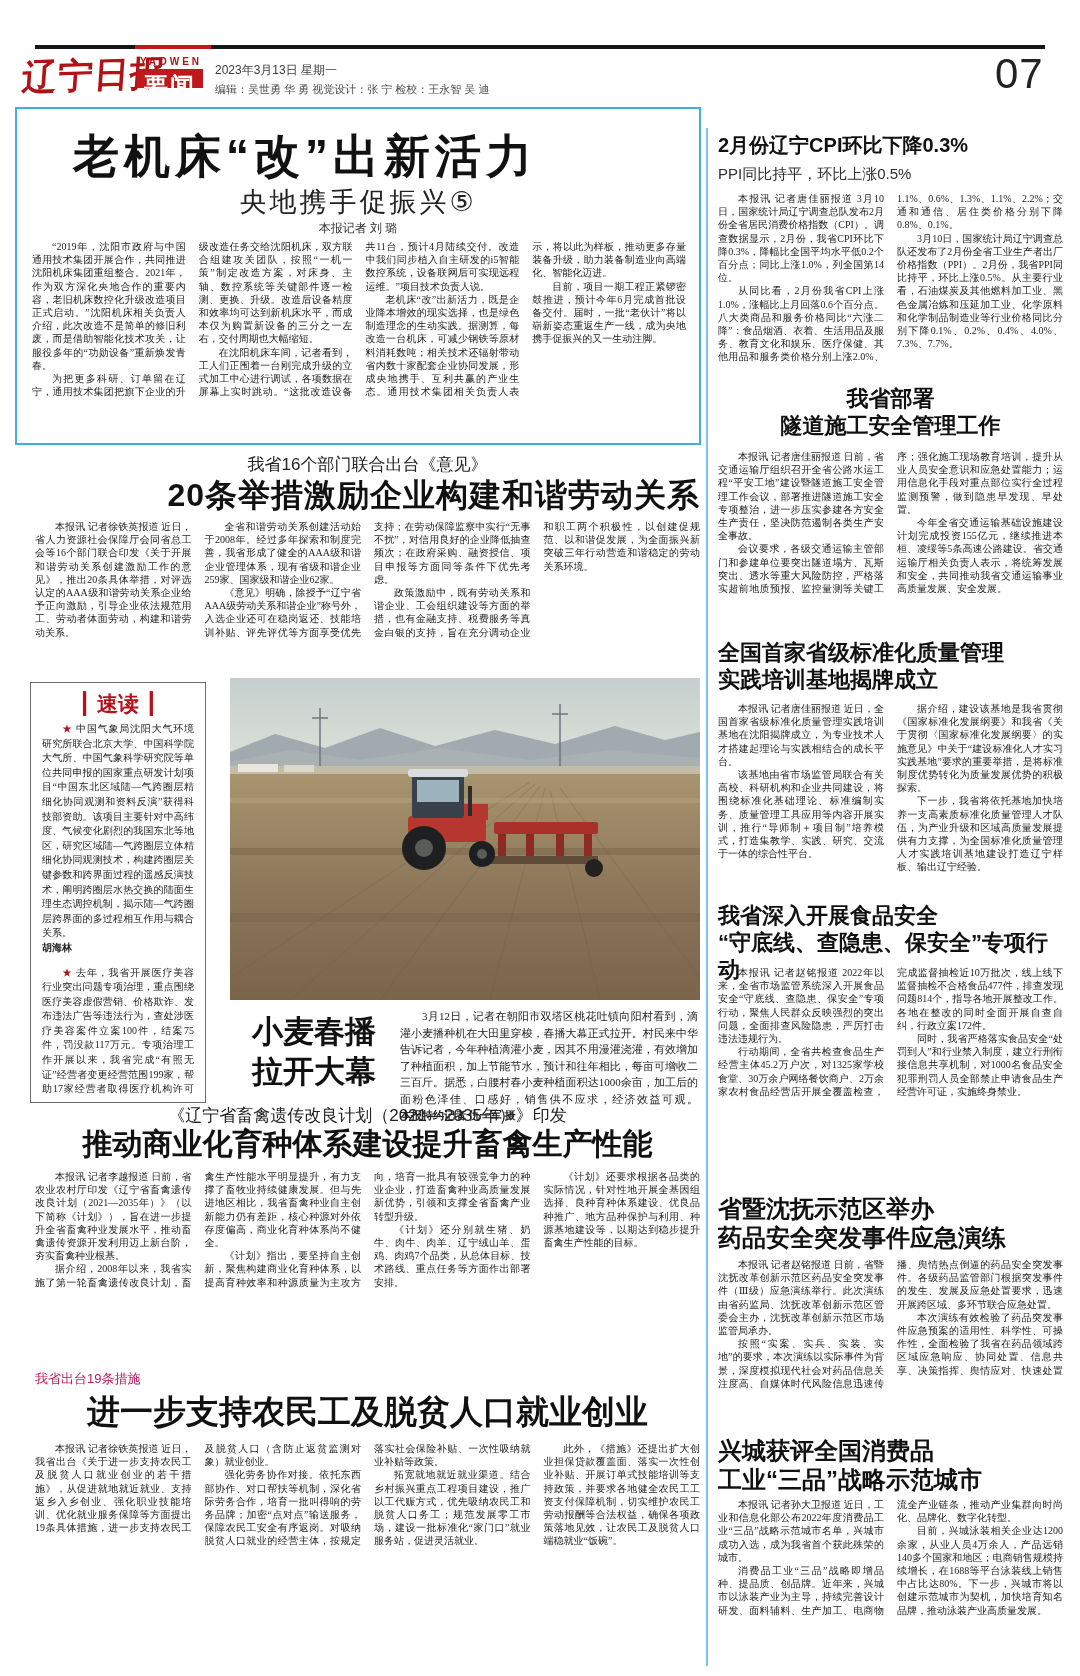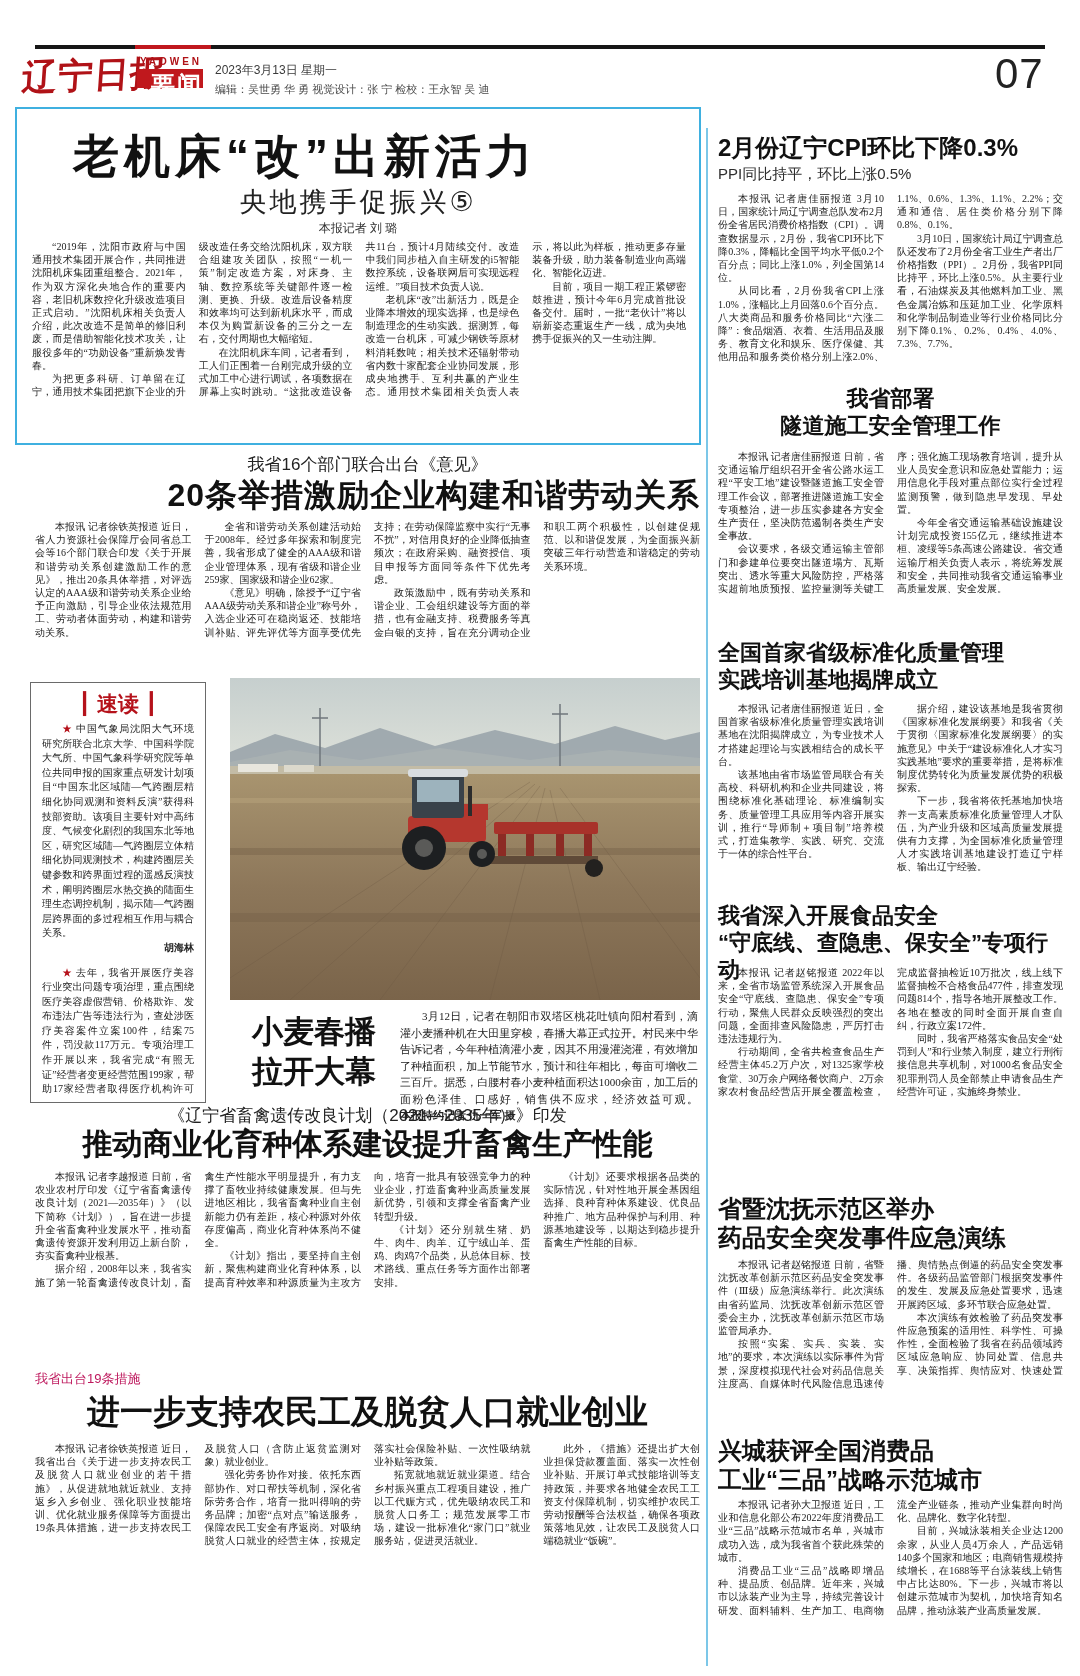--- a/index.html
+++ b/index.html
@@ -7,21 +7,21 @@
         font-family:"Liberation Serif","DejaVu Serif",serif;color:#1b1b1b;overflow:hidden;}
   .abs{position:absolute;}
   .hei{font-family:"Liberation Sans","DejaVu Sans",sans-serif;}
   
   #toprule{left:35px;top:45px;width:1010px;height:4px;background:#161616;}
   #toprule-red{left:135px;top:45px;width:76px;height:4px;background:#c0181d;}
   #logo{left:22px;top:52px;font-size:35px;font-weight:900;color:#b01217;
         transform:rotate(-2deg) skewX(-6deg);letter-spacing:1px;}
   #yaowen-en{left:140px;top:56px;font-size:10px;color:#b01217;letter-spacing:3px;font-weight:bold;}
   #yaowen-box{left:137px;top:69px;width:66px;height:19px;background:#c0181d;color:#fff;
-        font-size:24px;font-weight:bold;text-align:right;line-height:33px;letter-spacing:2px;font-family:Liberation Serif, serif;}
+        font-size:24px;font-weight:bold;text-align:center;line-height:33px;letter-spacing:2px;}
   #date-line{left:215px;top:62px;font-size:12px;color:#3a3a3a;}
   #staff-line{left:215px;top:82px;font-size:11px;color:#4a4a4a;}
   #pageno{left:995px;top:50px;font-size:42px;color:#222;font-weight:400;letter-spacing:1px;}
   
   #leadbox{left:15px;top:107px;width:686px;height:338px;border:2px solid #3fb0e0;box-sizing:border-box;}
   #lead-title{left:15px;top:126px;width:580px;text-align:center;font-size:46px;font-weight:900;
         letter-spacing:5px;color:#111;}
   #lead-sub{left:15px;top:184px;width:686px;text-align:center;font-size:27px;font-weight:500;
         letter-spacing:3px;color:#222;}
   #lead-byline{left:15px;top:220px;width:686px;text-align:center;font-size:12px;color:#333;}
@@ -34,21 +34,21 @@
         letter-spacing:1px;color:#111;}
   #harmony-body{left:35px;top:520px;width:665px;height:150px;column-count:4;}
   
   #quickread{left:30px;top:682px;width:176px;height:421px;border:1px solid #6a6a6a;box-sizing:border-box;}
   #qr-title{left:30px;top:690px;width:176px;text-align:center;font-size:21px;font-weight:900;color:#b5121b;}
   .qr-bar{color:#b5121b;font-weight:400;padding:0 6px;}
   #qr-items{left:42px;top:722px;width:152px;height:372px;font-size:10px;line-height:14.6px;
         text-align:justify;color:#222;overflow:hidden;}
   .qr-item{margin:0 0 10px 0;text-indent:2em;}
   .star{color:#b5121b;}
-  .qr-author{display:block;text-align:right;font-weight:bold;text-indent:0;}
+  .qr-author{display:block;font-weight:bold;text-indent:0;}
   
   #photo{left:230px;top:678px;width:470px;height:322px;}
   
   #cap-label{left:238px;top:1012px;width:152px;text-align:center;font-size:31px;font-weight:900;
         line-height:40px;color:#111;}
   #cap-text{left:400px;top:1008px;width:298px;height:84px;font-size:11px;line-height:16.5px;
         text-align:justify;color:#222;}
   #cap-text p{margin:0;text-indent:2em;}
   #cap-credit{font-weight:bold;white-space:nowrap;}
   
@@ -57,21 +57,21 @@
   #ls-body{left:35px;top:1170px;width:665px;height:182px;column-count:4;}
   
   #em-kicker{left:35px;top:1370px;width:665px;font-size:13px;color:#be185d;}
   #em-title{left:35px;top:1390px;width:665px;text-align:center;font-size:33px;font-weight:900;color:#111;}
   #em-body{left:35px;top:1442px;width:665px;height:200px;column-count:4;}
   
   #vdivider{left:706px;top:128px;width:2px;height:1538px;background:#7cc7e8;}
   .r-col{left:718px;width:345px;}
   .r-title{font-weight:900;color:#111;line-height:1.22;}
   .r-body{column-count:2;}
-  #cpi-title{top:133px;font-size:24px;}
+  #cpi-title{top:133px;font-size:20px;}
   #cpi-deck{top:165px;font-size:15px;color:#2e2e2e;}
   #cpi-body{top:192px;height:185px;}
   #tn-title{top:386px;font-size:22px;text-align:center;}
   #tn-body{top:450px;height:185px;}
   #st-title{top:640px;font-size:22px;}
   #st-body{top:702px;height:196px;}
   #fd-title{top:903px;font-size:22px;}
   #fd-body{top:966px;height:172px;}
   #dr-title{top:1194px;font-size:24px;}
   #dr-body{top:1258px;height:140px;}

